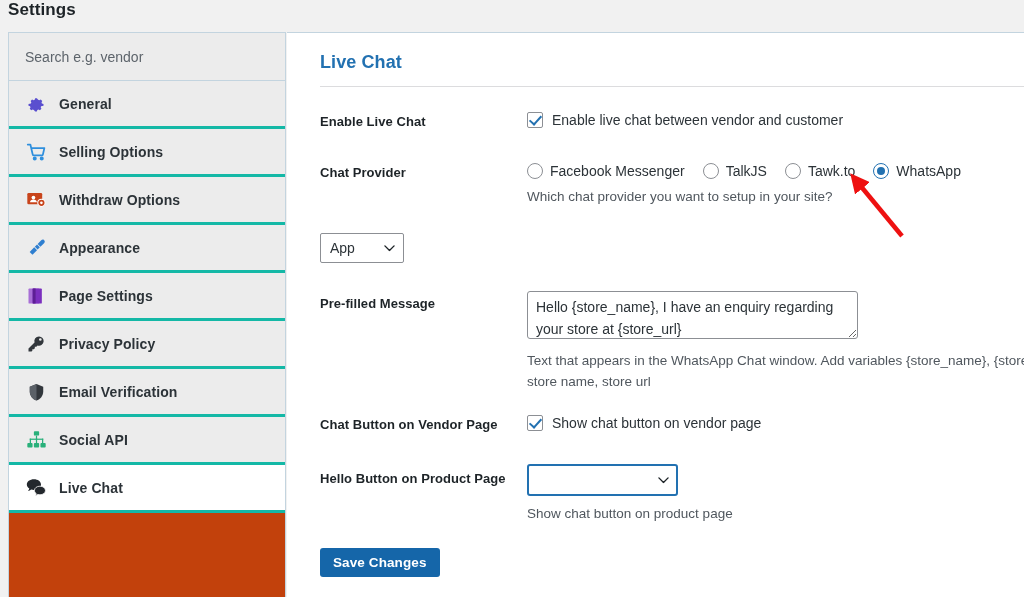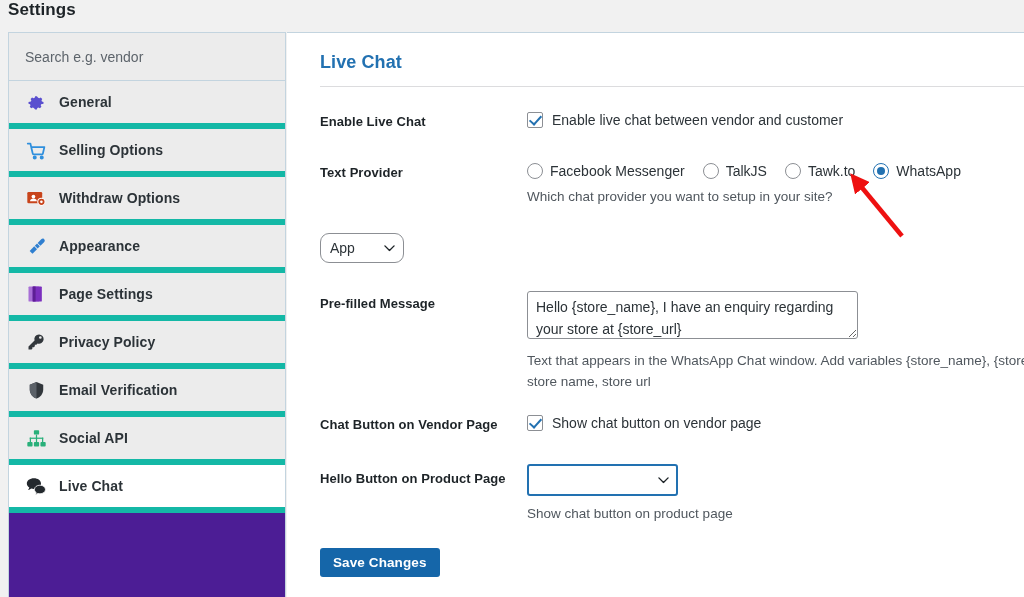--- a/index.html
+++ b/index.html
@@ -23,21 +23,21 @@
   .page-title {
     position: absolute; left: 8px; top: 0px;
     font-size: 17px; font-weight: bold; color: #1d2327;
     letter-spacing: 0.1px;
   }
 
   
   .sidebar {
     position: absolute; left: 8px; top: 32px;
     width: 278px; height: 565px;
-    background: #4c1d95;
+    background: #c2410c;
     border: 1px solid #c3d4df;
     border-bottom: none;
   }
   .search-box {
     height: 48px;
     display: flex; align-items: center;
     padding: 0 0 0 16px;
     border-bottom: 1px solid #c3d4df;
     background: #ececec;
   }
@@ -46,21 +46,21 @@
     font-family: "Liberation Sans", sans-serif;
     font-size: 14px; color: #50575e;
     width: 100%; padding: 0;
   }
   .search-box input::placeholder { color: #5d646b; opacity: 1; }
 
   .nav-item {
     height: 48px;
     display: flex; align-items: center;
     padding-left: 16px;
-    border-bottom: 6px solid #14b8a6;
+    border-bottom: 3px solid #14b8a6;
     background: #ececec;
     cursor: pointer;
   }
   .nav-item.active { background: #ffffff; }
   .nav-item .ico {
     width: 22px; height: 22px;
     display: flex; align-items: center; justify-content: center;
     margin-right: 12px; flex: none;
   }
   .nav-item .ico svg { display: block; }
@@ -150,21 +150,21 @@
     margin-top: 7px;
     white-space: nowrap;
   }
   .help-text.wrap { white-space: normal; width: 640px; }
 
   select.ui-select {
     font-family: "Liberation Sans", sans-serif;
     font-size: 14px; color: #2c3338;
     height: 30px;
     border: 1px solid #8c8f94;
-    border-radius: 9px;
+    border-radius: 2px;
     background: #fff;
     padding: 0 26px 0 9px;
     -webkit-appearance: none; appearance: none;
     outline: none;
   }
   .select-wrap { position: relative; display: inline-block; }
   .select-wrap .chev {
     position: absolute; right: 9px; top: 50%;
     transform: translateY(-50%);
     pointer-events: none;
@@ -338,21 +338,21 @@
         <div class="field-label">Enable Live Chat</div>
         <div class="field-control">
           <label class="check-line">
             <span class="cb checked"></span>
             <span class="check-text">Enable live chat between vendor and customer</span>
           </label>
         </div>
       </div>
 
       <div class="field-row" style="margin-top:34px;">
-        <div class="field-label">Text Provider</div>
+        <div class="field-label">Chat Provider</div>
         <div class="field-control">
           <div class="radio-group">
             <label class="radio-opt">
               <span class="rb"></span>
               <span class="radio-label">Facebook Messenger</span>
             </label>
             <label class="radio-opt">
               <span class="rb"></span>
               <span class="radio-label">TalkJS</span>
             </label>

